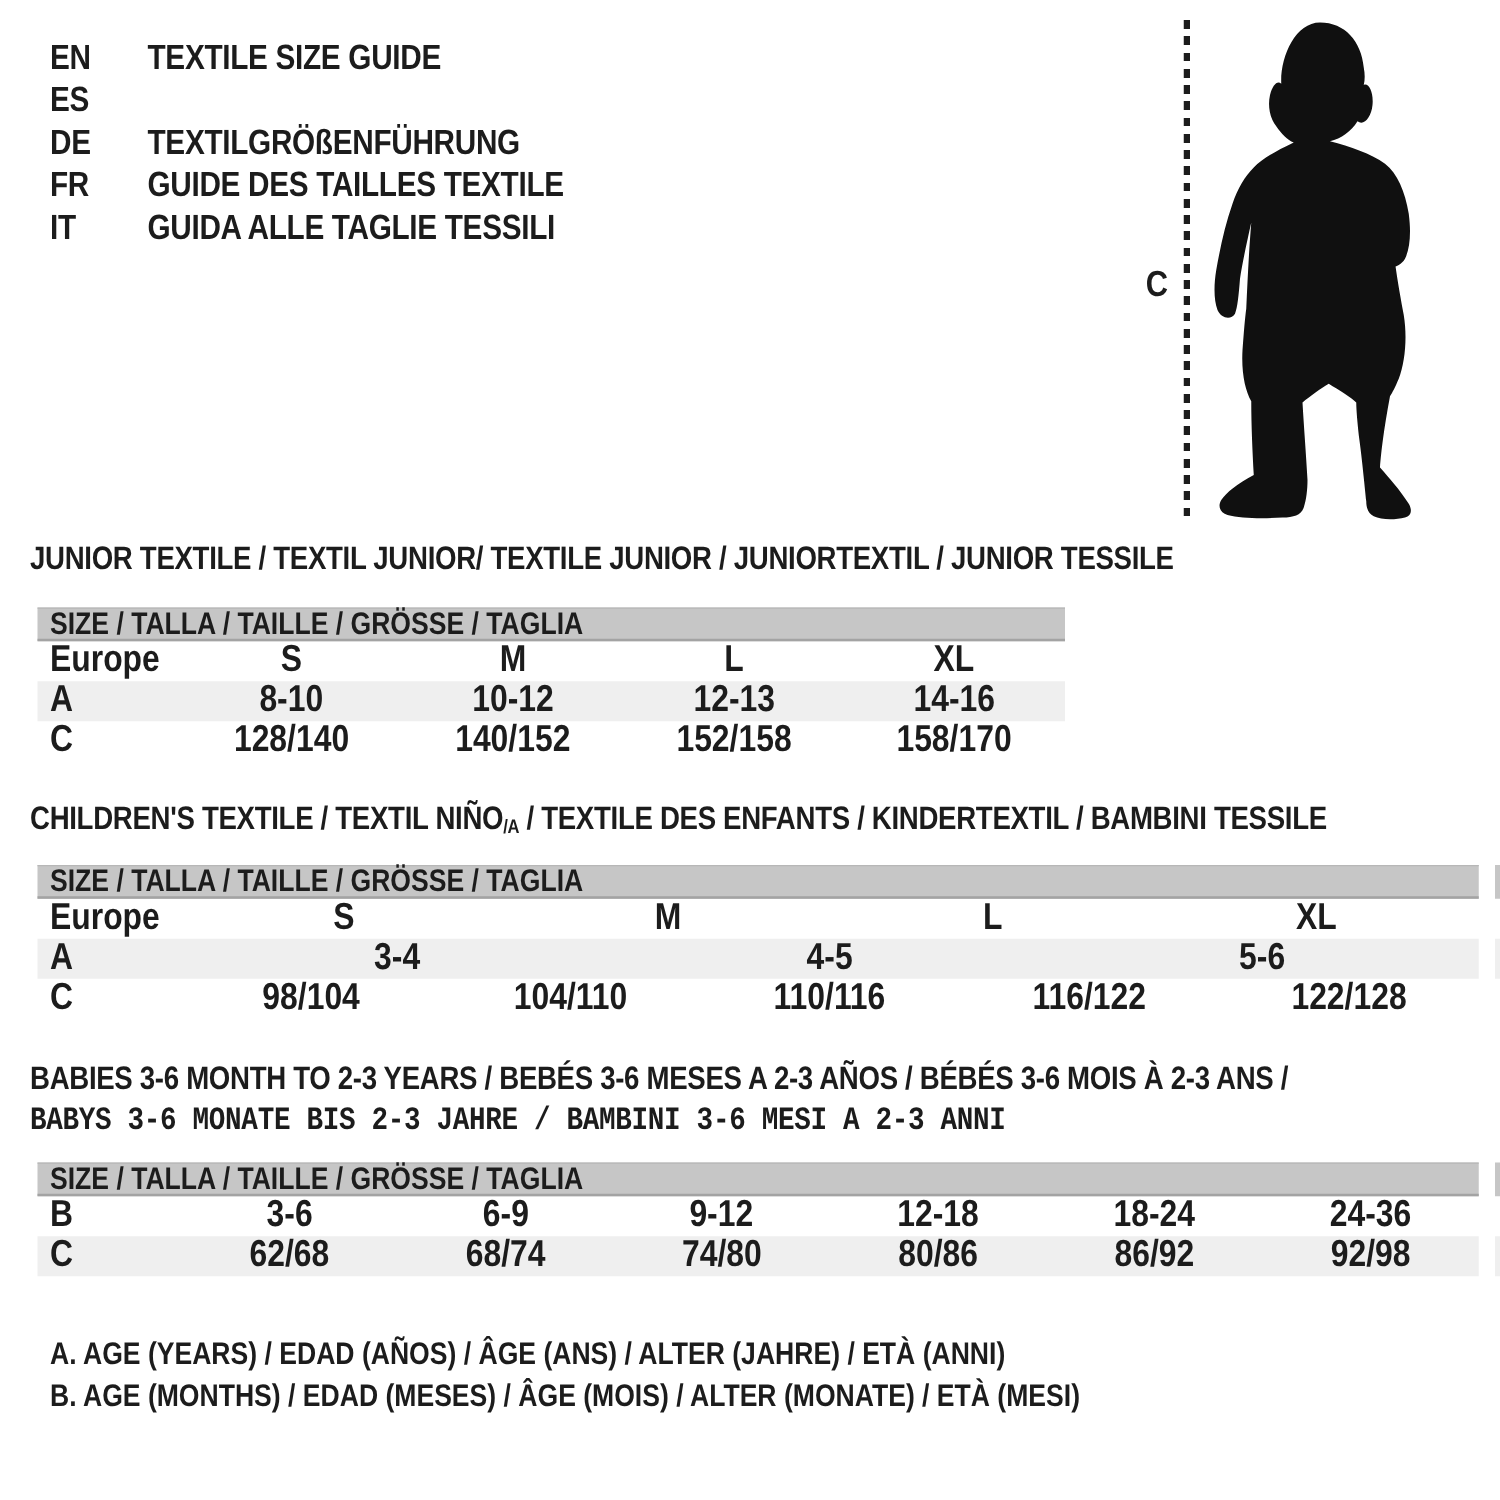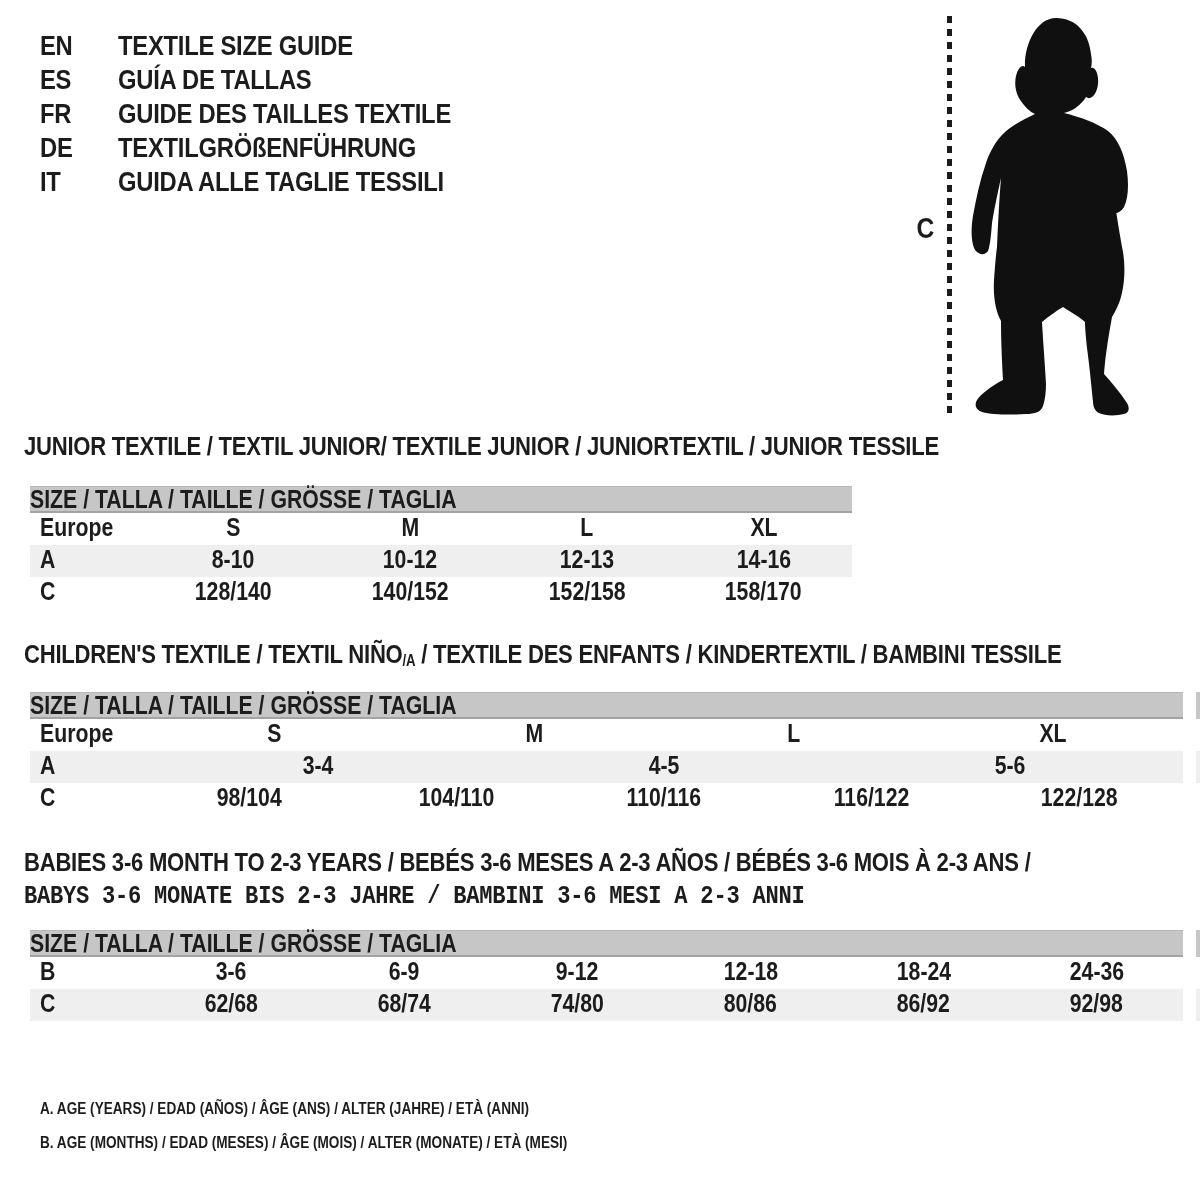--- a/index.html
+++ b/index.html
@@ -35,29 +35,29 @@
   #title-babies-2{top:881px;font-family:Liberation Mono, monospace;}
 
   
   .size-table{position:absolute;left:30px;}
   #table-junior{top:486px;width:822px;}
   #table-children{top:692px;width:1153px;}
   #table-babies{top:930px;width:1153px;}
   .size-bar{
     height:24px;background:var(--header_bar,#c6c6c6);
     border-top:1px solid #b7b7b7;border-bottom:2px solid #a3a3a3;
-    display:flex;align-items:center;font-size:25px;
+    display:flex;align-items:center;padding-left:10px;font-size:25px;
   }
-  .trow{height:32px;display:flex;align-items:flex-start;font-size:25px;}
+  .trow{height:32px;display:flex;align-items:flex-end;font-size:30px;}
   .trow.shaded{background:var(--row_alt,#efefef);}
   .tlabel{flex:0 0 105px;padding-left:10px;}
   .tcell{flex:1 1 0;text-align:center;}
 
   
-  .footnotes{position:absolute;left:40px;top:1092px;font-size:16px;}
+  .footnotes{position:absolute;left:40px;top:1066px;font-size:25px;}
   .footnote-row{height:34px;display:flex;align-items:center;}
 
   
   .edge-frag{position:absolute;left:1196px;width:4px;}
   #frag-bar-children{top:692px;height:27px;background:var(--header_bar,#c6c6c6);}
   #frag-row-children{top:751px;height:32px;background:var(--row_alt,#efefef);}
   #frag-bar-babies{top:930px;height:27px;background:var(--header_bar,#c6c6c6);}
   #frag-row-babies{top:989px;height:32px;background:var(--row_alt,#efefef);}
 </style>
 </head>
@@ -65,29 +65,28 @@
 
 <div class="page" style="--ink: #1c1c1c; --header_bar: #c6c6c6; --row_alt: #efefef; --silhouette: #101010; --background: #ffffff;">
 
   <div class="langs">
       <div class="lang-row">
         <div class="lang-code"><span class="sq">EN</span></div>
         <div><span class="sq">TEXTILE SIZE GUIDE</span></div>
       </div>
       <div class="lang-row">
         <div class="lang-code"><span class="sq">ES</span></div>
-        <div><span class="sq">GUÍA DE TALLAS</span></div>
+      </div>
+      <div class="lang-row">
+        <div class="lang-code"><span class="sq">DE</span></div>
+        <div><span class="sq">TEXTILGRÖßENFÜHRUNG</span></div>
       </div>
       <div class="lang-row">
         <div class="lang-code"><span class="sq">FR</span></div>
         <div><span class="sq">GUIDE DES TAILLES TEXTILE</span></div>
-      </div>
-      <div class="lang-row">
-        <div class="lang-code"><span class="sq">DE</span></div>
-        <div><span class="sq">TEXTILGRÖßENFÜHRUNG</span></div>
       </div>
       <div class="lang-row">
         <div class="lang-code"><span class="sq">IT</span></div>
         <div><span class="sq">GUIDA ALLE TAGLIE TESSILI</span></div>
       </div>
     </div>
 
   <div class="dash-line"></div>
   <div class="c-label"><span class="sqc">C</span></div>
   <svg class="baby-svg" viewBox="965 10 180 410" xmlns="http://www.w3.org/2000/svg" aria-hidden="true">

